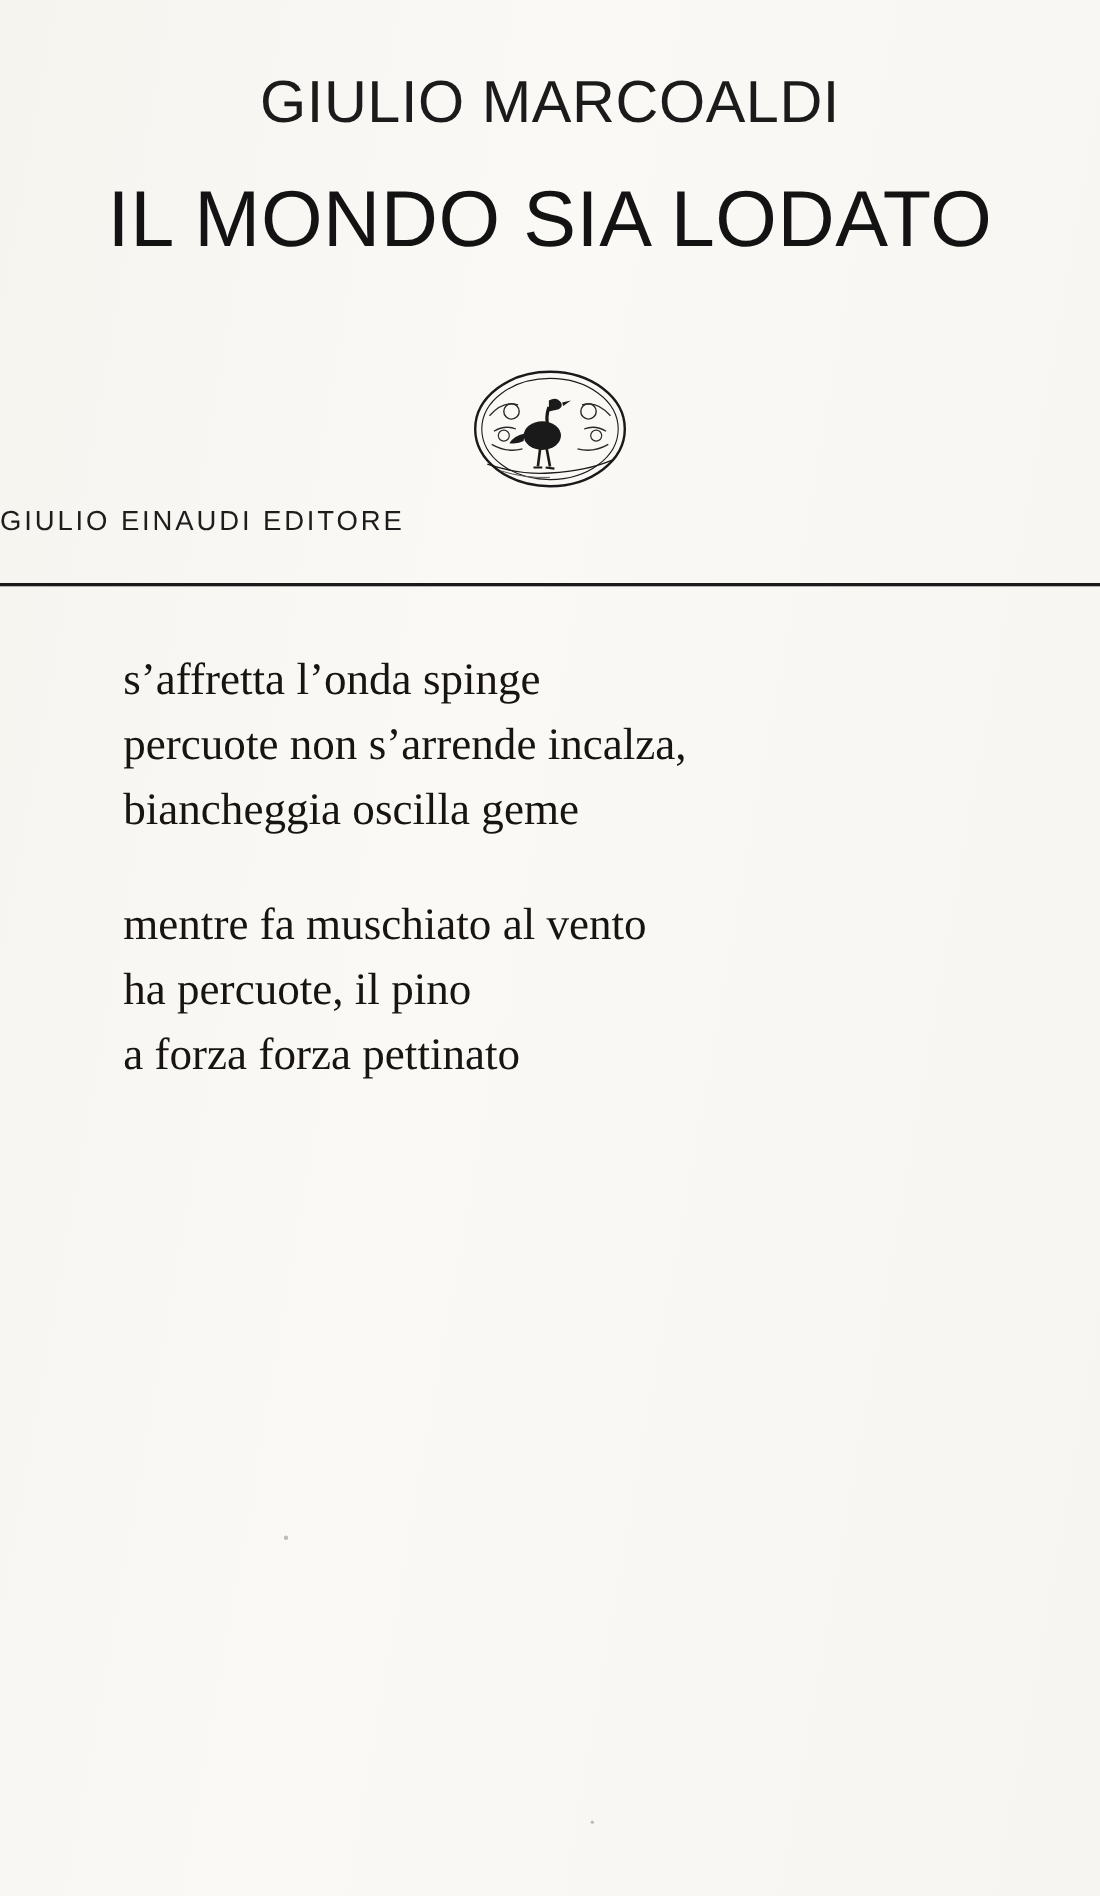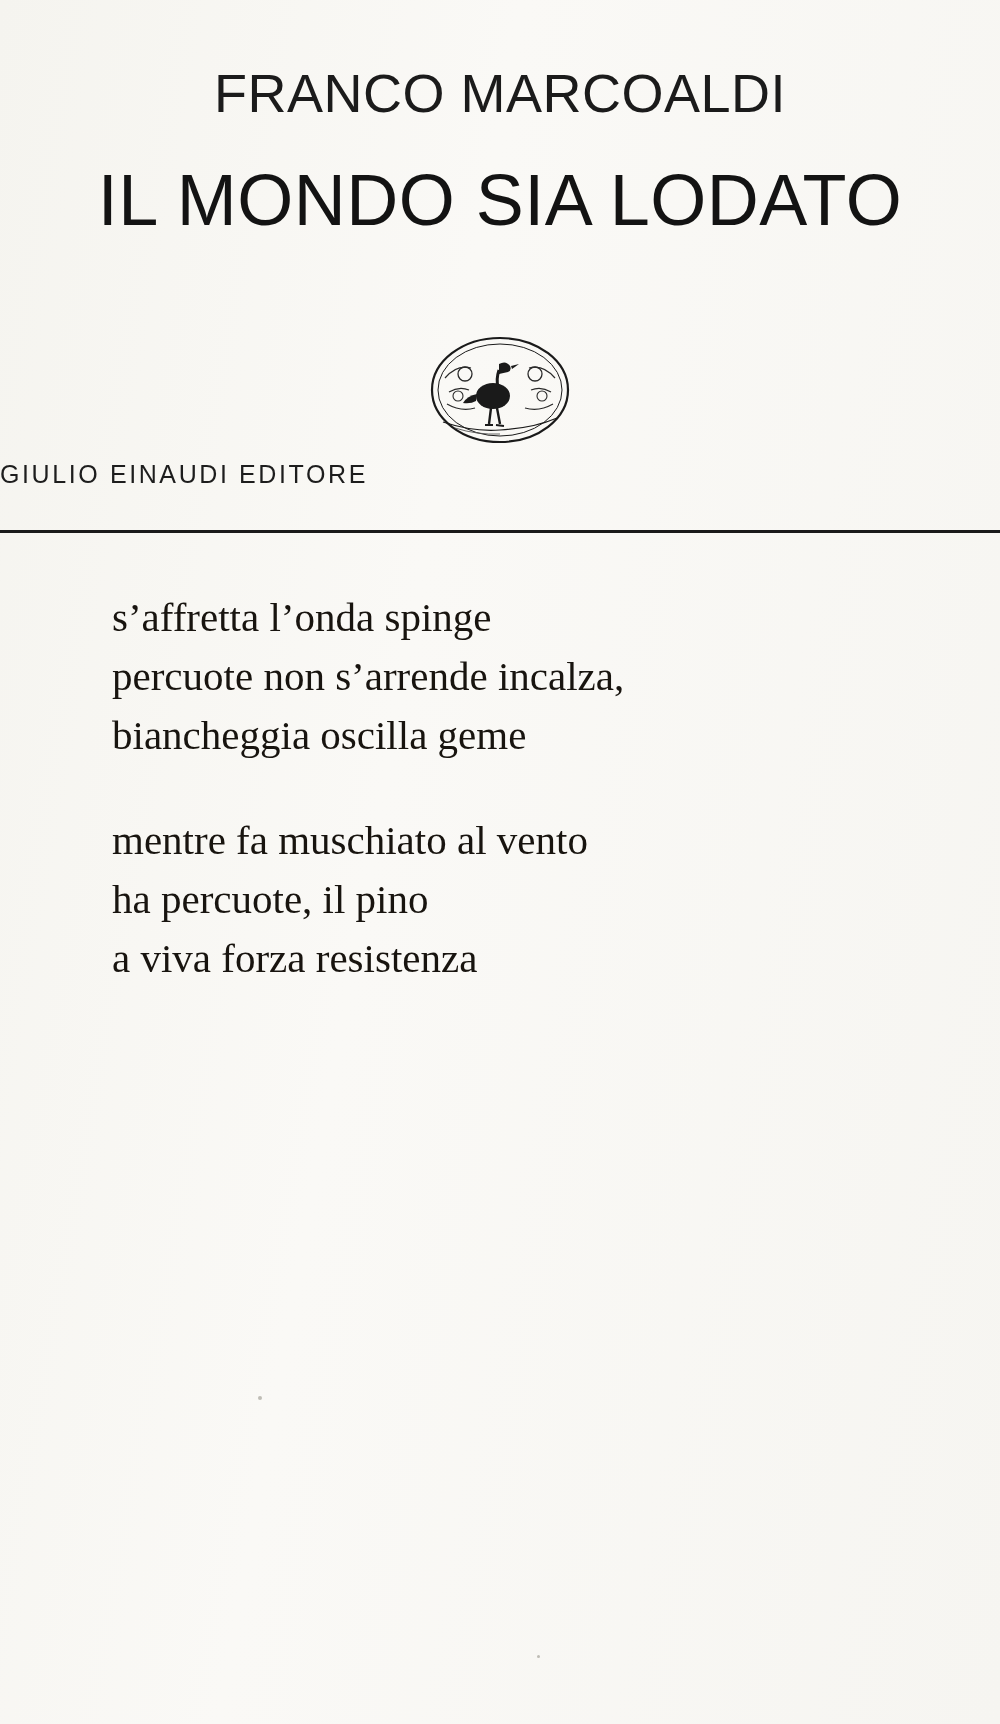--- a/index.html
+++ b/index.html
@@ -97,21 +97,21 @@
   }
 </style>
 </head>
 <body>
 
 <div class="page">
   <div class="paper-texture"></div>
 
   <div class="cover-top">
 
-    <div class="author">FRANCO MARCOALDI</div>
+    <div class="author">GIULIO MARCOALDI</div>
 
     <div class="title">IL MONDO SIA LODATO</div>
 
     <div class="logo-wrap">
       <svg width="150" height="120" viewBox="0 0 150 120">
         <ellipse cx="75" cy="60" rx="68" ry="52" fill="none" stroke="#1a1a1a" stroke-width="2.2"></ellipse>
         <ellipse cx="75" cy="60" rx="62" ry="46" fill="none" stroke="#1a1a1a" stroke-width="1"></ellipse>
 
         <path d="M20 48 q12 -14 26 -10 M24 62 q10 -6 20 -2 M22 74 q14 8 28 4" stroke="#2a2a2a" stroke-width="1.2" fill="none"></path>
         <path d="M130 48 q-12 -14 -26 -10 M126 62 q-10 -6 -20 -2 M128 74 q-14 8 -28 4" stroke="#2a2a2a" stroke-width="1.2" fill="none"></path>
@@ -139,19 +139,19 @@
 
   <div class="poem">
     <div class="stanza">
       <div>s’affretta l’onda spinge</div>
       <div>percuote non s’arrende incalza,</div>
       <div>biancheggia oscilla geme</div>
     </div>
     <div class="stanza">
       <div>mentre fa muschiato al vento</div>
       <div>ha percuote, il pino</div>
-      <div>a viva forza resistenza</div>
+      <div>a forza forza pettinato</div>
     </div>
   </div>
 
   <div class="spot" style="left:258px; top:1396px;"></div>
   <div class="spot" style="left:537px; top:1655px; width:3px; height:3px;"></div>
 </div>
 
 </body></html>

